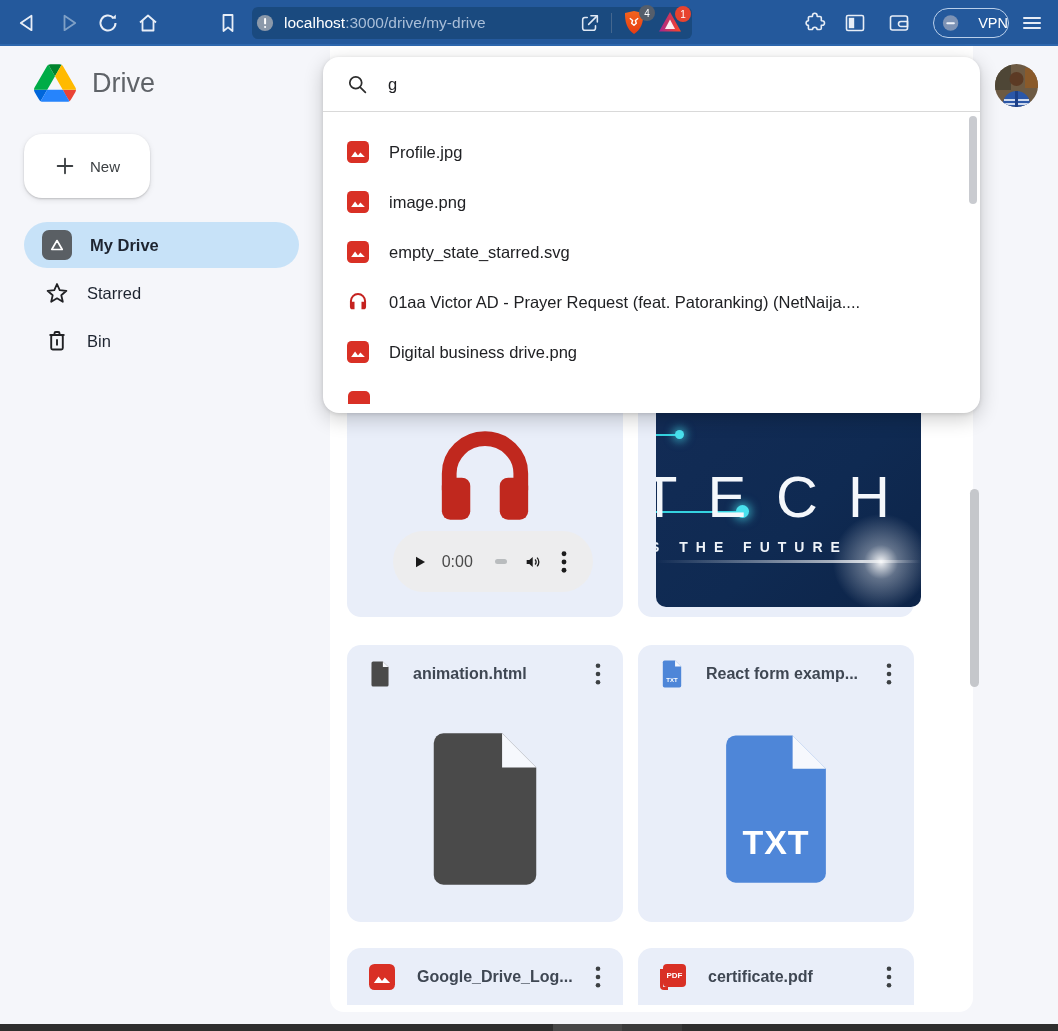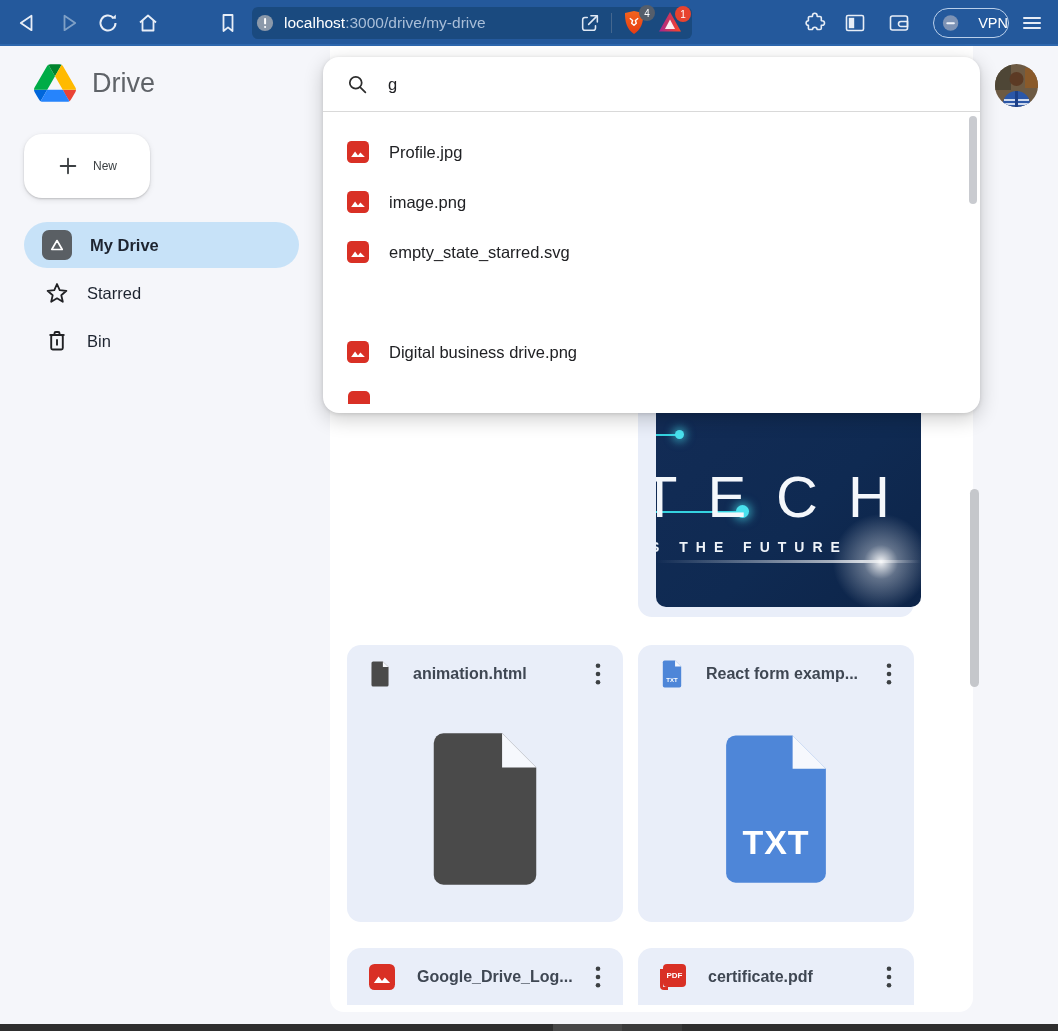--- a/index.html
+++ b/index.html
@@ -16,21 +16,21 @@
   .url-sep { width:1px; height:20px; background:#44678f; margin:0 10px; }
   .badge { position:absolute; top:-5px; right:-7px; min-width:16px; height:16px; border-radius:8px; color:#fff; font-size:10px; display:flex; align-items:center; justify-content:center; padding:0 3px; }
   .vpn-pill { position:absolute; left:933px; top:8px; width:76px; height:30px; border:1.5px solid #b9cfea; border-radius:16px; display:flex; align-items:center; gap:19px; padding-left:8px; cursor:pointer; }
   .vpn-pill span { color:#ffffff; font-size:14.5px; }
 
   
   .main-panel { position:absolute; left:330px; top:46px; width:643px; height:966px; background:#ffffff; border-radius:0 0 14px 14px; }
   .brand { position:absolute; left:34px; top:64px; display:flex; align-items:center; gap:16px; }
   .brand-label { font-size:27px; color:#5f6368; }
   .new-btn { position:absolute; left:24px; top:134px; width:126px; height:64px; background:#ffffff; border-radius:18px; box-shadow:0 1px 2px rgba(0,0,0,.18), 0 2px 6px rgba(0,0,0,.09); display:flex; align-items:center; justify-content:center; gap:14px; cursor:pointer; }
-  .new-btn span { font-size:12px; color:#3c4043; }
+  .new-btn span { font-size:15px; color:#3c4043; }
   .nav-item { position:absolute; left:24px; width:275px; height:46px; border-radius:23px; display:flex; align-items:center; cursor:pointer; }
   .nav-item.active { background:#c7e2f8; }
   .nav-label { font-size:16.5px; color:#1d2430; margin-left:18px; }
   .nav-item.active .nav-label { font-weight:700; }
   .drv-sq { width:30px; height:30px; margin-left:18px; background:#5a5f64; border-radius:7px; display:flex; align-items:center; justify-content:center; }
   .nav-ic { width:24px; height:24px; margin-left:21px; }
   .avatar { position:absolute; left:995px; top:64px; width:43px; height:43px; border-radius:50%; overflow:hidden; cursor:pointer; }
 
   
   .dropdown { position:absolute; left:323px; top:57px; width:657px; height:356px; background:#ffffff; border-radius:16px; box-shadow:0 6px 20px rgba(0,0,0,.20), 0 1px 4px rgba(0,0,0,.12); overflow:hidden; z-index:5; }
@@ -213,20 +213,44 @@
       <rect width="43" height="43" fill="#6d5a43"></rect>
       <rect x="0" y="0" width="16" height="26" fill="#4e4636"></rect>
       <rect x="30" y="4" width="13" height="20" fill="#8a5a2a"></rect>
       <circle cx="21.5" cy="15" r="7" fill="#5c3a24"></circle>
       <path d="M7 43c1-11 7-16 14.5-16S35 32 36 43Z" fill="#2b57a8"></path>
       <path d="M9 36h25M8 40h27" stroke="#cdd9ee" stroke-width="2" fill="none"></path>
       <path d="M21.5 27v16" stroke="#1c3f86" stroke-width="3"></path>
     </svg>
   </div>
 
+  <div class="card" style="left:347px; top:340px; height:277px;">
+    <svg style="position:absolute; left:85px; top:85px;" width="106" height="100" viewBox="0 0 100 95">
+      <path d="M16 62v-16a34 33 0 0 1 68 0v16" stroke="#c0281e" stroke-width="14" fill="none"></path>
+      <rect x="9" y="50" width="27" height="40" rx="8" fill="#c0281e"></rect>
+      <rect x="64" y="50" width="27" height="40" rx="8" fill="#c0281e"></rect>
+    </svg>
+    <div class="player">
+      <svg width="16" height="18" viewBox="0 0 16 18">
+          <path d="M1.5 1 15 9 1.5 17Z" fill="#1a1a1a"></path>
+        </svg>
+      <span class="ptime">0:00</span>
+      <div class="pdash"></div>
+      <svg width="24" height="22" viewBox="0 0 24 22" style="margin-left:18px;">
+          <path d="M2.5 8v6h4l5 4.5v-15L6.5 8Z" fill="#1c1c1c"></path>
+          <path d="M15 7.2a5.2 5.2 0 0 1 0 7.6" fill="none" stroke="#1c1c1c" stroke-width="2"></path>
+          <path d="M18 4.5a9.3 9.3 0 0 1 0 13" fill="none" stroke="#1c1c1c" stroke-width="2"></path>
+        </svg>
+      <svg class="dots" style="margin-left:14px;" width="5" height="20" viewBox="0 0 5 20">
+          <circle cx="2.5" cy="2.5" r="2.2" fill="#1c1c1c"></circle>
+          <circle cx="2.5" cy="10" r="2.2" fill="#1c1c1c"></circle>
+          <circle cx="2.5" cy="17.5" r="2.2" fill="#1c1c1c"></circle>
+        </svg>
+    </div>
+  </div>
 
   <div class="card" style="left:638px; top:340px; height:277px;">
     <div class="tech-img">
       <div class="cyan-line" style="left:0; top:79px; width:22px;"></div>
       <div class="cyan-dot" style="left:19px; top:75px; width:9px; height:9px;"></div>
       <div class="cyan-line" style="left:0; top:156px; width:84px;"></div>
       <div class="cyan-dot" style="left:80px; top:150px; width:13px; height:13px;"></div>
       <div class="flare"></div>
       <div class="streak"></div>
       <div class="tech-line1">TECH</div>
@@ -331,20 +355,26 @@
         </svg>
       <span class="sr-name">image.png</span>
     </div>
     <div class="sr-item" style="top:170px;">
       <svg class="ic" viewBox="0 0 24 24">
           <rect width="24" height="24" rx="5" fill="#d93025"></rect>
           <path d="M4.5 17.5l4.3-6 3.2 4.2 2.6-3.2 4.9 5Z" fill="#fff"></path>
         </svg>
       <span class="sr-name">empty_state_starred.svg</span>
     </div>
+    <div class="sr-item" style="top:220px;">
+      <svg class="ic" viewBox="0 0 24 24">
+          <path d="M12 2.2a8.8 8.8 0 0 0-8.8 8.8v6.2A2.8 2.8 0 0 0 6 20h2.2v-8.2H5.4V11a6.6 6.6 0 1 1 13.2 0v.8h-2.8V20H18a2.8 2.8 0 0 0 2.8-2.8V11A8.8 8.8 0 0 0 12 2.2Z" fill="#c5221f"></path>
+        </svg>
+      <span class="sr-name">01aa Victor AD - Prayer Request (feat. Patoranking) (NetNaija....</span>
+    </div>
     <div class="sr-item" style="top:270px;">
       <svg class="ic" viewBox="0 0 24 24">
           <rect width="24" height="24" rx="5" fill="#d93025"></rect>
           <path d="M4.5 17.5l4.3-6 3.2 4.2 2.6-3.2 4.9 5Z" fill="#fff"></path>
         </svg>
       <span class="sr-name">Digital business drive.png</span>
     </div>
     <div class="partial-ic"></div>
     <div class="dd-thumb"></div>
   </div>

